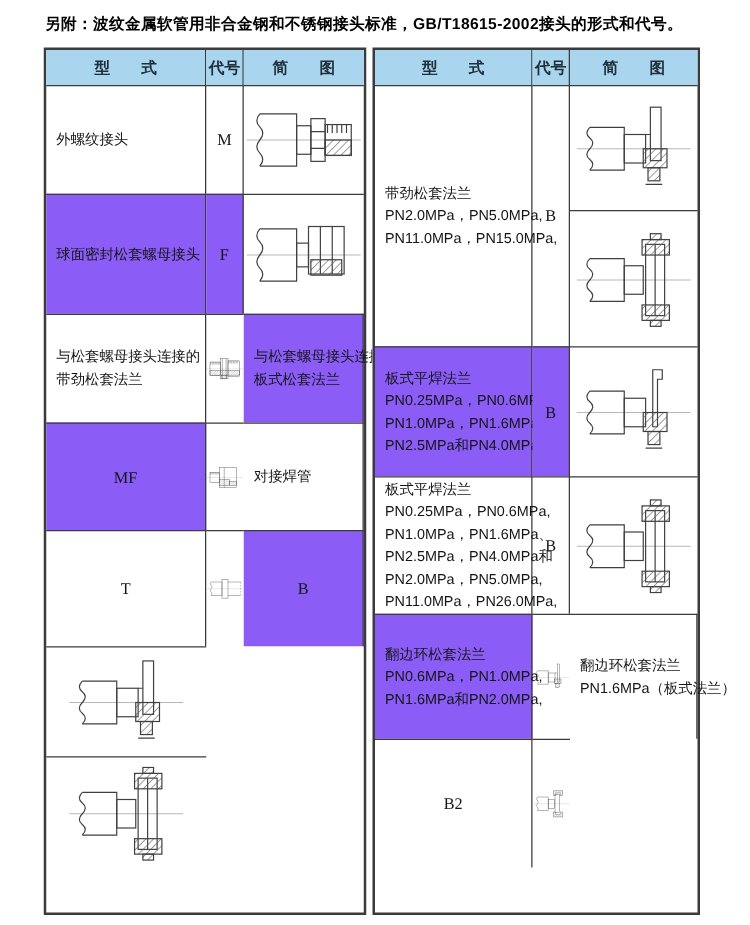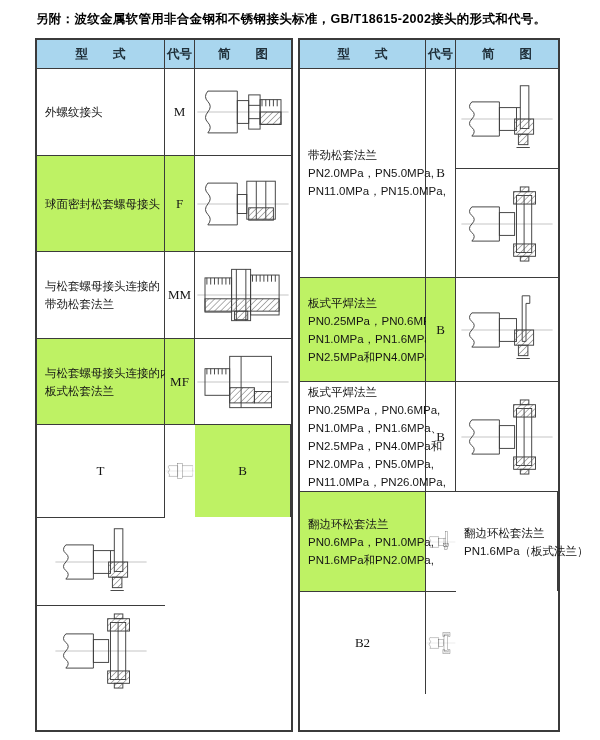--- a/index.html
+++ b/index.html
@@ -30,21 +30,21 @@
     padding:4px 2px 4px 8px;font-size:11.5px;line-height:18px;
   }
   .type-line{white-space:nowrap;}
   .code-cell{
     display:flex;align-items:center;justify-content:center;
     font-family:"Liberation Serif","DejaVu Serif",serif;font-size:13px;
   }
   .diag-cell{display:flex;flex-direction:column;align-items:stretch;justify-content:stretch;}
   .diag-sub{display:flex;align-items:center;justify-content:center;box-sizing:border-box;flex:1;}
   .diag-sub.split-top{border-bottom:1px solid #3b3b3b;}
-  .yellow{background:#bef264;}
+  .yellow{background:#8b5cf6;}
   svg{display:block;}
 </style>
 </head>
 <body>
 
 <svg width="0" height="0" style="position:absolute" aria-hidden="true">
   <defs>
     <pattern id="hatch" patternUnits="userSpaceOnUse" width="4.5" height="4.5" patternTransform="rotate(45)">
       <line x1="0" y1="0" x2="0" y2="4.5" stroke="#5a5a5a" stroke-width="1"></line>
     </pattern>
@@ -96,21 +96,20 @@
           <line x1="64" y1="16" x2="64" y2="56"></line>
           <line x1="74" y1="16" x2="74" y2="56"></line>
           <rect x="56" y="44" width="26" height="13" fill="url(#hatch)"></rect>
         </svg>
       </div>
     </div>
     <div class="cell type-cell bT bR">
       <div class="type-line">与松套螺母接头连接的</div>
       <div class="type-line">带劲松套法兰</div>
     </div>
-    <div class="cell code-cell bT bR">MM</div>
     <div class="cell diag-cell bT">
       <div class="diag-sub">
         <svg width="96" height="76" viewBox="0 0 100 80" fill="none" stroke="#3f3f3f" stroke-width="1">
           <line x1="2" y1="40" x2="98" y2="40" stroke="#999" stroke-width="0.6"></line>
           <rect x="10" y="22" width="28" height="36"></rect>
           <line x1="12" y1="22" x2="12" y2="29"></line>
           <line x1="16" y1="22" x2="16" y2="29"></line>
           <line x1="20" y1="22" x2="20" y2="29"></line>
           <line x1="24" y1="22" x2="24" y2="29"></line>
           <line x1="28" y1="22" x2="28" y2="29"></line>
@@ -148,20 +147,23 @@
           <line x1="24" y1="26" x2="24" y2="32"></line>
           <line x1="28" y1="26" x2="28" y2="32"></line>
           <line x1="32" y1="26" x2="32" y2="32"></line>
           <rect x="36" y="13" width="44" height="54"></rect>
           <line x1="48" y1="13" x2="48" y2="67"></line>
           <rect x="36" y="46" width="26" height="16" fill="url(#hatch)"></rect>
           <rect x="62" y="50" width="18" height="12" fill="url(#hatch)"></rect>
         </svg>
       </div>
     </div>
+    <div class="cell type-cell bT bR">
+      <div class="type-line">对接焊管</div>
+    </div>
     <div class="cell code-cell bT bR">T</div>
     <div class="cell diag-cell bT">
       <div class="diag-sub">
         <svg width="96" height="76" viewBox="0 0 100 80" fill="none" stroke="#3f3f3f" stroke-width="1">
           <line x1="2" y1="40" x2="98" y2="40" stroke="#999" stroke-width="0.6"></line>
           <path d="M13 22 q-5 5 0 9 t0 9 t0 9 t0 9"></path>
           <path d="M13 22 H42 V58 H13"></path>
           <rect x="42" y="15" width="16" height="50"></rect>
           <path d="M58 22 H92 M58 58 H92"></path>
           <line x1="92" y1="22" x2="92" y2="58" stroke-dasharray="2 2"></line>

